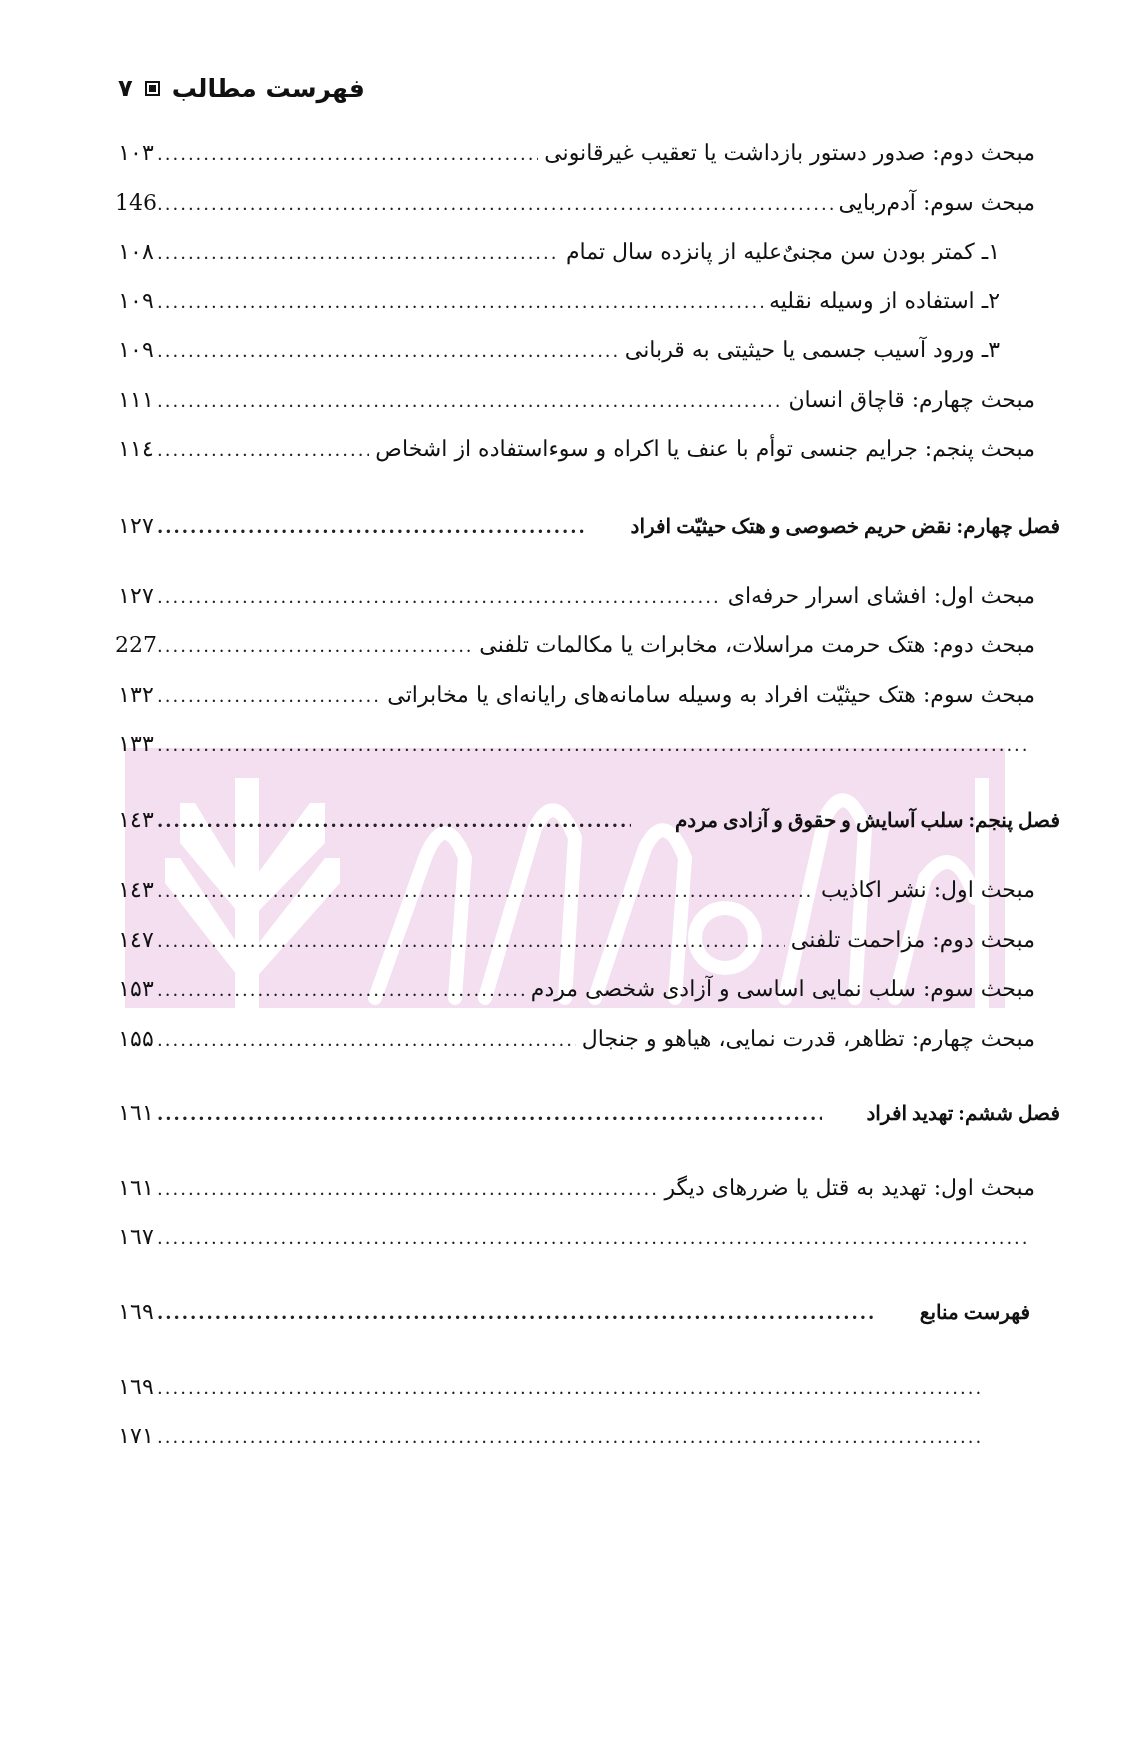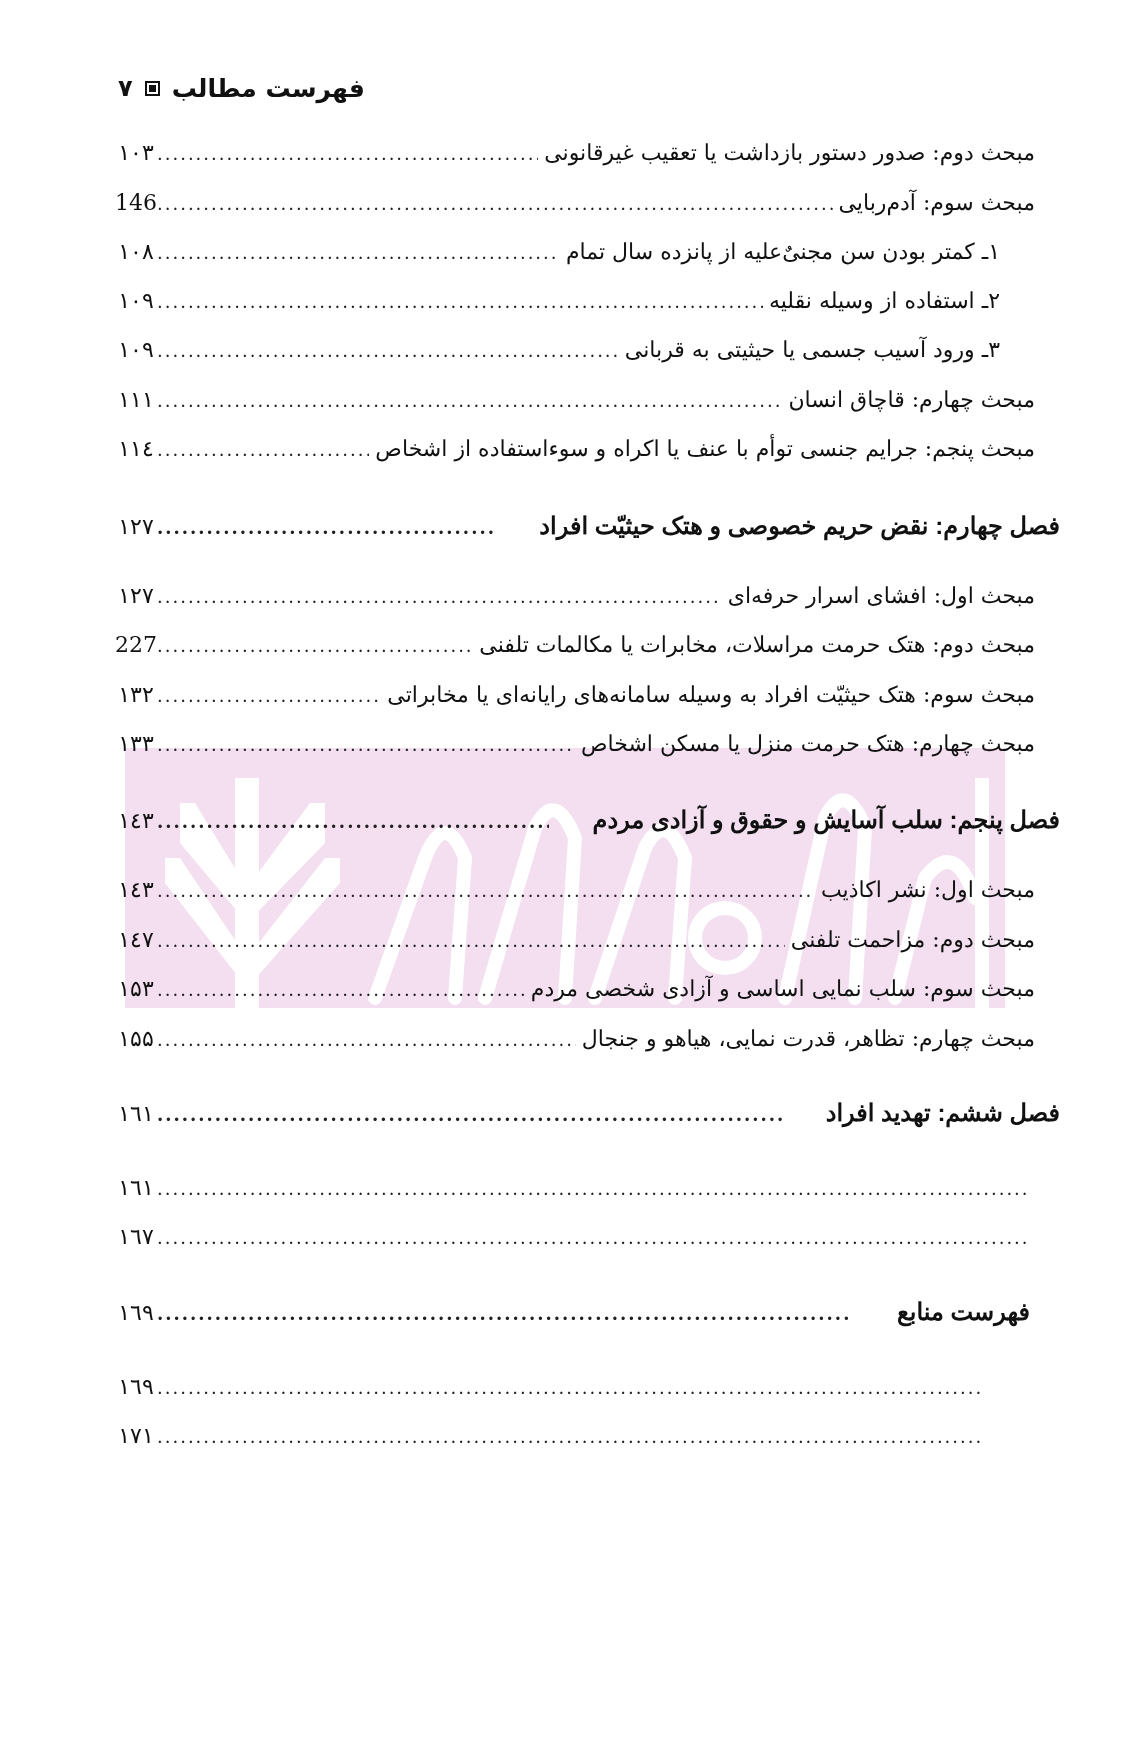--- a/index.html
+++ b/index.html
@@ -30,21 +30,21 @@
     }
     .row .title { flex: 0 0 auto; font-size: 22px; text-align: right; }
     .row .leader {
       flex: 1 1 auto; overflow: hidden; margin: 0 6px 0 0; font-size: 18px; letter-spacing: 2px;
       direction: ltr; text-align: right; color: #222;
     }
     .row .leader::before {
       content: "....................................................................................................................................................................................................";
     }
     .row .pg { flex: 0 0 auto; font-size: 22px; direction: ltr; min-width: 42px; text-align: center; }
-    .row.chapter .title { font-weight: bold; font-size: 24px; font-family: Liberation Sans, sans-serif; margin-left: 38px; }
+    .row.chapter .title { font-weight: bold; font-size: 20px; font-family: Liberation Serif, serif; margin-left: 38px; }
     .row.chapter .leader { font-weight: bold; }
   </style>
 </head>
 <body>
 
 <div class="watermark">
   <svg viewBox="0 0 880 260">
 
     <rect x="110" y="30" width="24" height="230" fill="#ffffff"></rect>
     <polygon points="55,55 70,55 122,140 122,175 55,95" fill="#ffffff"></polygon>
@@ -121,21 +121,20 @@
       <span class="title">مبحث دوم: هتک حرمت مراسلات، مخابرات یا مکالمات تلفنی</span>
       <span class="leader"></span>
       <span class="pg">227</span>
     </div>
   <div class="row section" style="top:675px; width:920px;">
       <span class="title">مبحث سوم: هتک حیثیّت افراد به وسیله سامانه‌های رایانه‌ای یا مخابراتی</span>
       <span class="leader"></span>
       <span class="pg">۱۳۲</span>
     </div>
   <div class="row section" style="top:724px; width:920px;">
-      <span class="title">مبحث چهارم: هتک حرمت منزل یا مسکن اشخاص</span>
       <span class="leader"></span>
       <span class="pg">۱۳۳</span>
     </div>
 
   <div class="row chapter" style="top:800px; width:945px;">
       <span class="title">فصل پنجم: سلب آسایش و حقوق و آزادی مردم</span>
       <span class="leader"></span>
       <span class="pg">۱٤۳</span>
     </div>
   <div class="row section" style="top:870px; width:920px;">
@@ -158,20 +157,21 @@
       <span class="leader"></span>
       <span class="pg">۱۵۵</span>
     </div>
 
   <div class="row chapter" style="top:1093px; width:945px;">
       <span class="title">فصل ششم: تهدید افراد</span>
       <span class="leader"></span>
       <span class="pg">۱٦۱</span>
     </div>
   <div class="row section" style="top:1168px; width:920px;">
+      <span class="title">مبحث اول: تهدید به قتل یا ضررهای دیگر</span>
       <span class="leader"></span>
       <span class="pg">۱٦۱</span>
     </div>
   <div class="row section" style="top:1217px; width:920px;">
       <span class="leader"></span>
       <span class="pg">۱٦۷</span>
     </div>
 
   <div class="row chapter" style="top:1292px; width:915px;">
       <span class="title">فهرست منابع</span>

